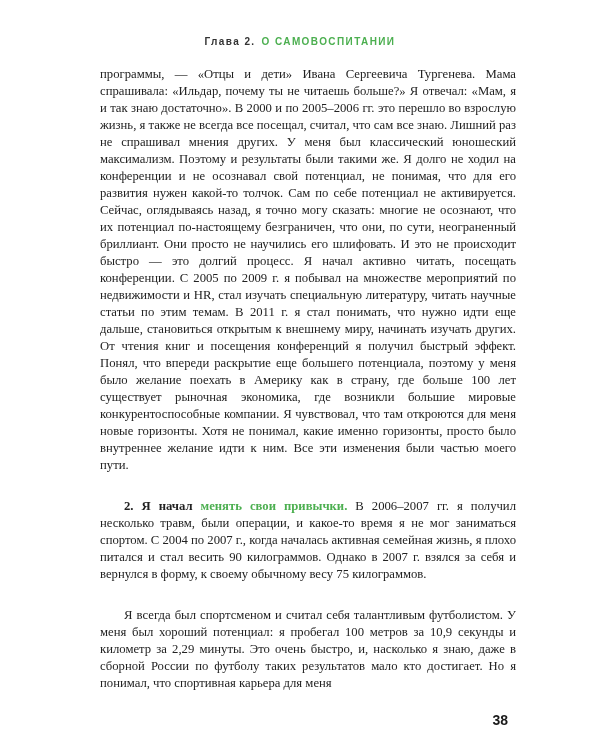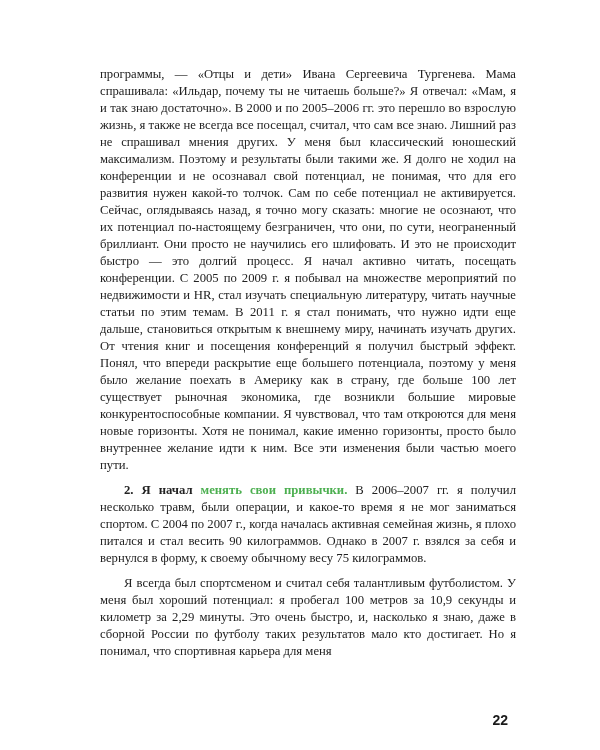--- a/index.html
+++ b/index.html
@@ -20,36 +20,39 @@
   }
   .chapter-label{color:var(--label);}
   .chapter-title{color:var(--accent);margin-left:6px;}
   .body-text{
     position:absolute;top:66px;left:100px;width:416px;
     font-size:12.7px;line-height:17px;text-align:justify;
     hyphens:auto;-webkit-hyphens:auto;
   }
   .para{margin:0;text-indent:24px;}
   .para.no-indent{text-indent:0;}
-  .para + .para{margin-top:8px;}
+  .para + .para{margin-top:24px;}
   .bold{font-weight:bold;}
   .green{color:var(--accent);}
   .page-number{
     position:absolute;top:712px;right:92px;
     font-family:"Liberation Sans", sans-serif;
     font-size:14px;font-weight:bold;color:#1a1a1a;
   }
 </style>
 </head>
 <body>
 
 <div class="page">
 
+  <div class="running-head">
+    <span class="chapter-label">Глава 2.</span><span class="chapter-title">О САМОВОСПИТАНИИ</span>
+  </div>
 
   <div class="body-text">
     <p class="para no-indent">программы, — «Отцы и дети» Ивана Сергеевича Тургенева. Мама спрашивала: «Ильдар, почему ты не читаешь больше?» Я отвечал: «Мам, я и так знаю достаточно». В 2000 и по 2005–2006 гг. это перешло во взрослую жизнь, я также не всегда все посещал, считал, что сам все знаю. Лишний раз не спрашивал мнения других. У меня был классический юношеский максимализм. Поэтому и результаты были такими же. Я долго не ходил на конференции и не осознавал свой потенциал, не понимая, что для его развития нужен какой-то толчок. Сам по себе потенциал не активируется. Сейчас, оглядываясь назад, я точно могу сказать: многие не осознают, что их потенциал по-настоящему безграничен, что они, по сути, неограненный бриллиант. Они просто не научились его шлифовать. И это не происходит быстро — это долгий процесс. Я начал активно читать, посещать конференции. С 2005 по 2009 г. я побывал на множестве мероприятий по недвижимости и HR, стал изучать специальную литературу, читать научные статьи по этим темам. В 2011 г. я стал понимать, что нужно идти еще дальше, становиться открытым к внешнему миру, начинать изучать других. От чтения книг и посещения конференций я получил быстрый эффект. Понял, что впереди раскрытие еще большего потенциала, поэтому у меня было желание поехать в Америку как в страну, где больше 100 лет существует рыночная экономика, где возникли большие мировые конкурентоспособные компании. Я чувствовал, что там откроются для меня новые горизонты. Хотя не понимал, какие именно горизонты, просто было внутреннее желание идти к ним. Все эти изменения были частью моего пути.</p>
     <p class="para"><span class="bold">2. Я начал </span><span class="bold green">менять свои привычки.</span><span> В 2006–2007 гг. я получил несколько травм, были операции, и какое-то время я не мог заниматься спортом. С 2004 по 2007 г., когда началась активная семейная жизнь, я плохо питался и стал весить 90 килограммов. Однако в 2007 г. взялся за себя и вернулся в форму, к своему обычному весу 75 килограммов.</span></p>
     <p class="para">Я всегда был спортсменом и считал себя талантливым футболистом. У меня был хороший потенциал: я пробегал 100 метров за 10,9 секунды и километр за 2,29 минуты. Это очень быстро, и, насколько я знаю, даже в сборной России по футболу таких результатов мало кто достигает. Но я понимал, что спортивная карьера для меня</p>
   </div>
 
-  <div class="page-number">22</div>
+  <div class="page-number">38</div>
 
 </div>
 
 </body></html>

